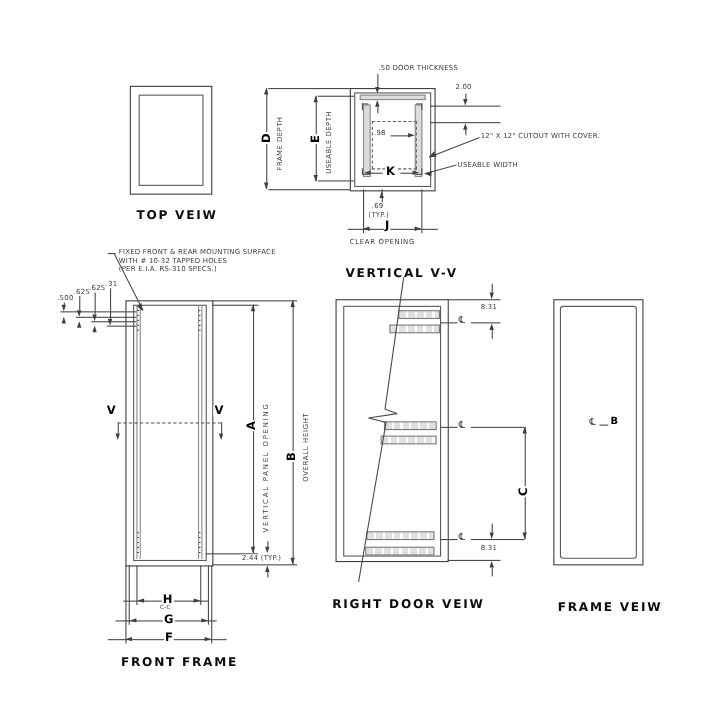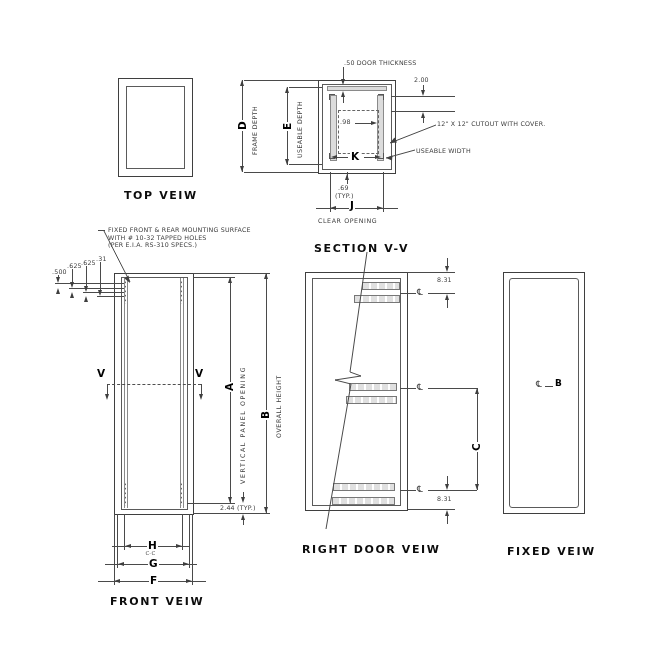--- a/index.html
+++ b/index.html
@@ -90,21 +90,21 @@
     <div class="t" style="left:338px;top:184px;">.69</div>
     <div class="t" style="left:335px;top:191.5px;">(TYP.)</div>
 
     <div class="v" style="left:330px;top:172px;height:40px;"></div>
     <div class="v" style="left:383px;top:172px;height:40px;"></div>
     <div class="h" style="left:316px;top:208px;width:82px;"></div>
     <div class="ah al" style="left:330px;top:205.5px;"></div>
     <div class="ah ar2" style="left:377px;top:205.5px;"></div>
     <div class="b" style="left:349px;top:200px;">J</div>
     <div class="t" style="left:318px;top:217px;letter-spacing:0.6px;">CLEAR OPENING</div>
-    <div class="ttl" style="left:314px;top:242px;">SECTION V-V</div>
+    <div class="ttl" style="left:314px;top:242px;">VERTICAL V-V</div>
 
     <div class="h" style="left:244px;top:80px;width:74px;"></div>
     <div class="h" style="left:244px;top:171.5px;width:74px;"></div>
     <div class="v" style="left:242px;top:80px;height:92px;"></div>
     <div class="ah au" style="left:239.5px;top:80px;"></div>
     <div class="ah ad" style="left:239.5px;top:166px;"></div>
     <div class="vt big" style="left:237px;top:131px;">D</div>
     <div class="vt" style="left:252px;top:155px;letter-spacing:0.4px;">FRAME DEPTH</div>
 
     <div class="h" style="left:289px;top:87px;width:33px;"></div>
@@ -199,21 +199,21 @@
     <div class="h" style="left:105px;top:564px;width:92px;"></div>
     <div class="ah al" style="left:118px;top:561.5px;"></div>
     <div class="ah ar2" style="left:182.5px;top:561.5px;"></div>
     <div class="b" style="left:148px;top:558px;">G</div>
 
     <div class="h" style="left:98px;top:581px;width:108px;"></div>
     <div class="ah al" style="left:114px;top:578.5px;"></div>
     <div class="ah ar2" style="left:186px;top:578.5px;"></div>
     <div class="b" style="left:149px;top:575px;">F</div>
 
-    <div class="ttl" style="left:110px;top:595px;">FRONT VEIW</div>
+    <div class="ttl" style="left:110px;top:595px;">FRONT FRAME</div>
   </div>
 
   <div>
     <div class="r" style="left:305px;top:272px;width:101px;height:237px;"></div>
     <div class="ri" style="left:312px;top:278px;width:87px;height:226px;"></div>
 
     <div class="slots" style="left:362px;top:282px;width:36px;height:6px;"></div>
     <div class="slots" style="left:354px;top:294.5px;width:44px;height:6px;"></div>
     <div class="slots" style="left:349px;top:382.5px;width:46px;height:6px;"></div>
     <div class="slots" style="left:346px;top:395.5px;width:49px;height:6px;"></div>
@@ -252,21 +252,21 @@
 
     <div class="ttl" style="left:302px;top:543px;">RIGHT DOOR VEIW</div>
   </div>
 
   <div>
     <div class="r" style="left:503px;top:272px;width:80px;height:240px;"></div>
     <div class="ri" style="left:509px;top:278px;width:68px;height:228px;border-radius:3px;"></div>
     <div class="cl" style="left:536px;top:380px;">℄</div>
     <div class="h" style="left:545px;top:386px;width:8px;"></div>
     <div class="b" style="left:554px;top:379px;font-size:9px;background:transparent;">B</div>
-    <div class="ttl" style="left:507px;top:545px;">FIXED VEIW</div>
+    <div class="ttl" style="left:507px;top:545px;">FRAME VEIW</div>
   </div>
 
   <svg class="ov" width="650" height="650">
     <g stroke="#4a4a4a" stroke-width="1" fill="none">
       <line x1="436" y1="125" x2="390" y2="143"></line>
       <line x1="415" y1="150" x2="386" y2="158"></line>
       <line x1="104" y1="231" x2="130" y2="282"></line>
       <polyline points="367,252 350,372 361,376 335,380 351,384 326,529"></polyline>
     </g>
     <g fill="#3f3f3f" stroke="none">

